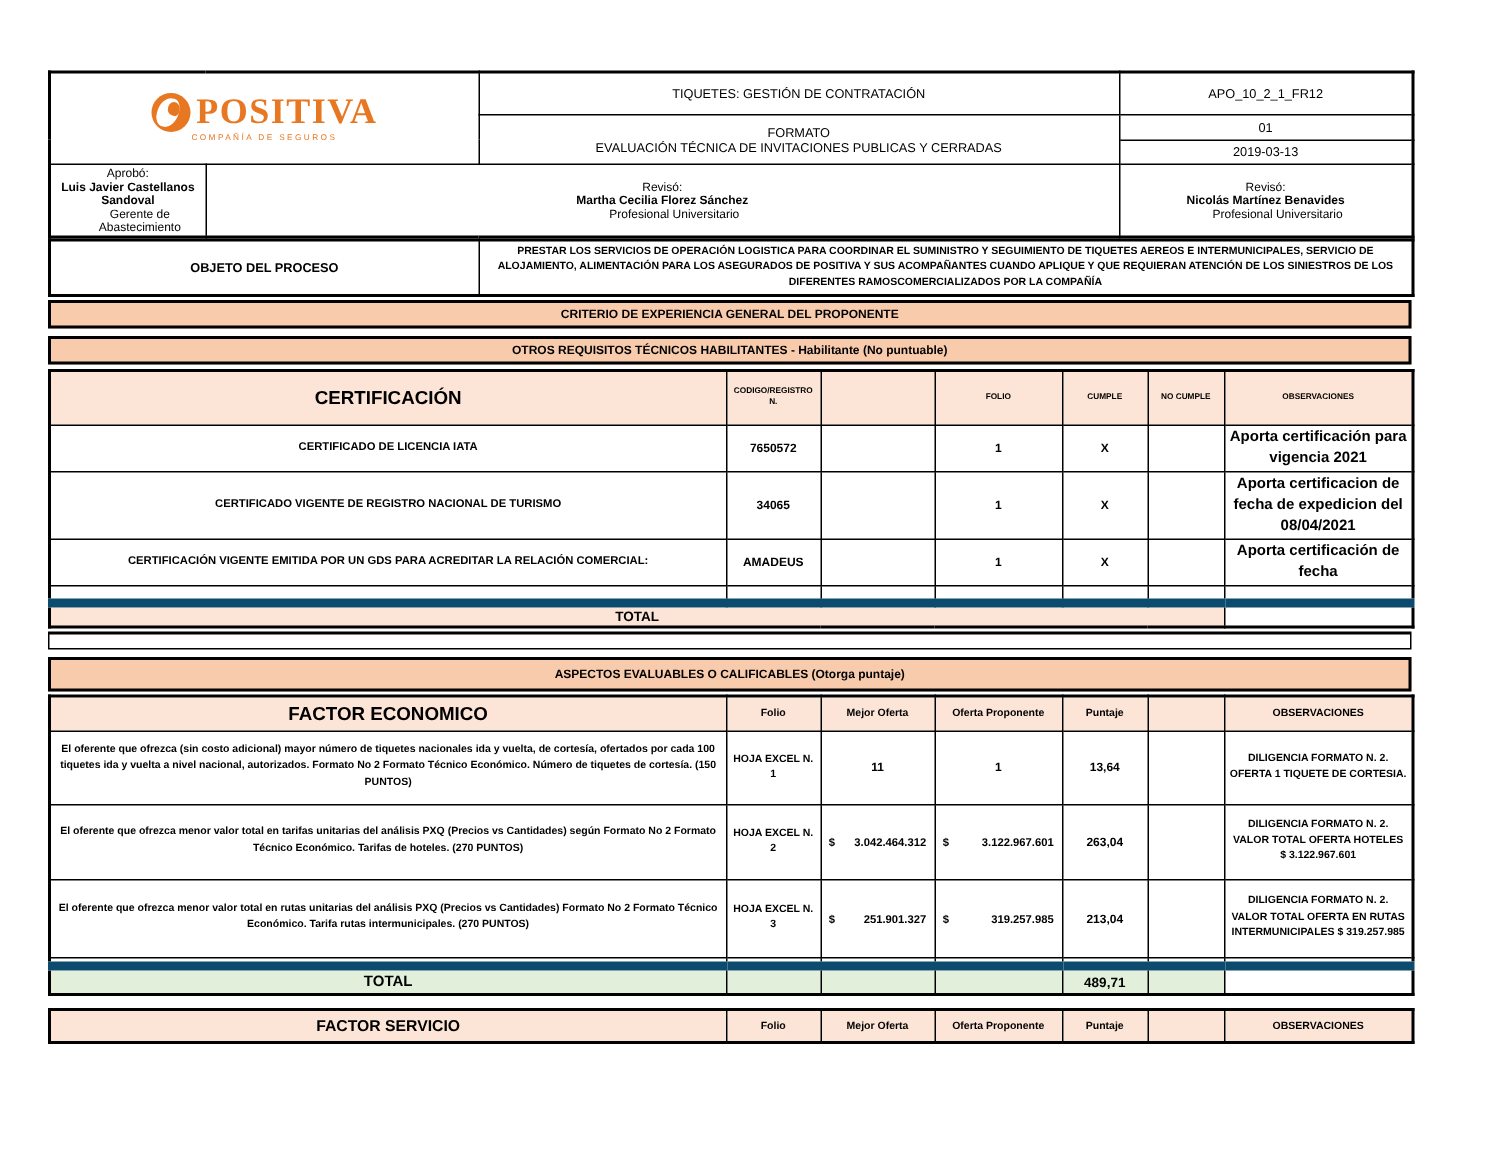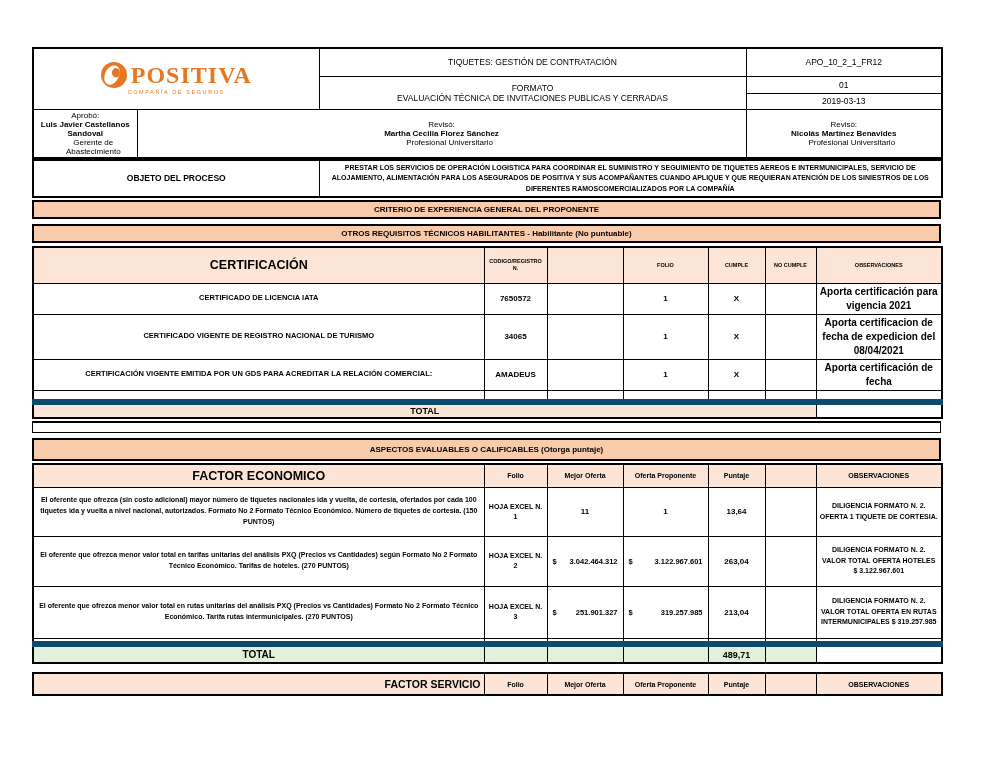--- a/index.html
+++ b/index.html
@@ -49,21 +49,21 @@
   .objeto-text{font-weight:bold;font-size:7px;line-height:1.5;text-align:center;padding:2px 6px;}
   .prop-label{font-weight:bold;font-size:8.5px;}
   .prop-name{font-weight:bold;font-size:10px;}
 
   
   .hdr-row td{background:var(--light-peach);font-weight:bold;}
   .cert-hdr-main{font-size:12.5px;font-weight:bold;}
   .cert-hdr-small{font-size:5.5px;line-height:1.3;}
   .econ-hdr-main{font-size:12.5px;font-weight:bold;margin-top:40px;}
   .econ-hdr-small{font-size:7px;}
-  .serv-hdr-main{font-size:10.5px;font-weight:bold;text-align:right;}
+  .serv-hdr-main{font-size:10.5px;font-weight:bold;}
   .desc-cell{font-weight:bold;font-size:7.5px;line-height:1.4;}
   .desc-cell-econ{font-weight:bold;font-size:7px;line-height:1.55;}
   .val-cell{font-weight:bold;font-size:8px;}
   .obs-cell{font-weight:bold;font-size:10px;line-height:1.4;}
   .obs-cell-econ{font-weight:bold;font-size:7px;line-height:1.5;}
   .money{display:flex;justify-content:space-between;align-items:center;font-weight:bold;font-size:7.5px;padding:0 2px;}
   .folio-stack span{display:block;font-weight:bold;font-size:7px;line-height:1.4;}
   .total-peach{background:var(--light-peach);font-weight:bold;font-size:9px;}
   .total-green td{background:var(--total-green);}
   .total-green .tg-label{font-weight:bold;font-size:10px;}

